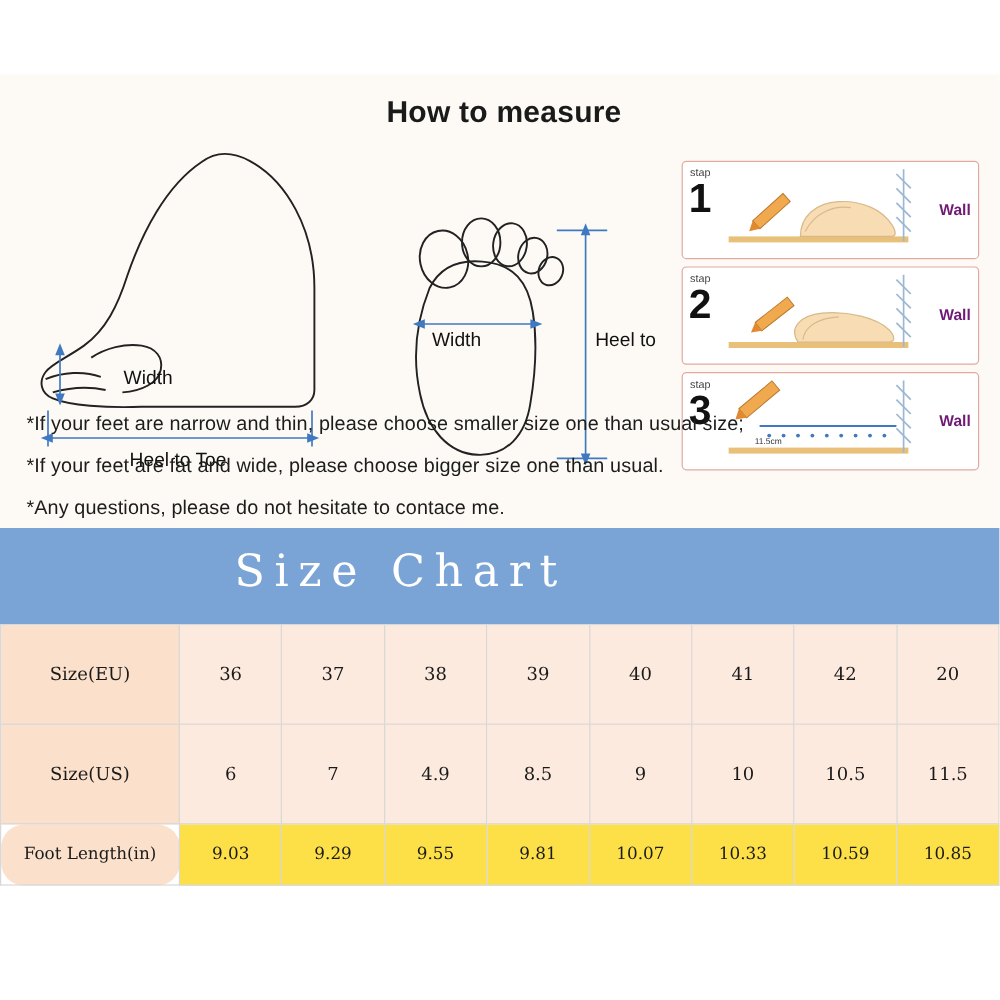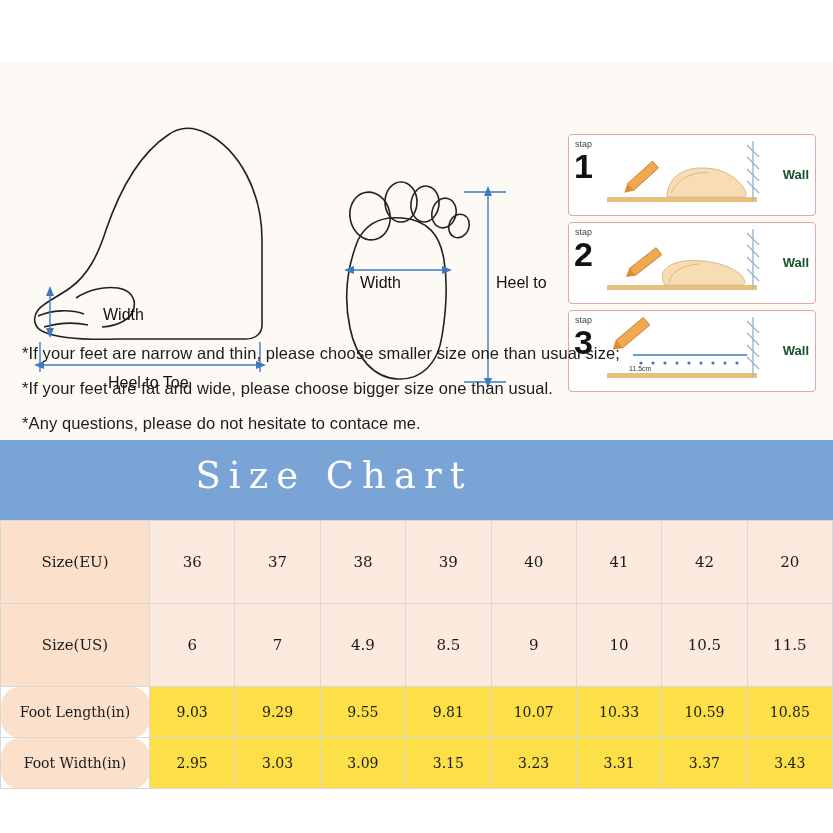--- a/index.html
+++ b/index.html
@@ -90,21 +90,21 @@
     font-weight: bold;
     color: #111;
     line-height: 1;
   }
   .step-wall-text {
     position: absolute;
     right: 6px;
     top: 32px;
     font-size: 13px;
     font-weight: bold;
-    color: #14532d;
+    color: #701a75;
   }
   .step-svg {
     position: absolute;
     left: 38px;
     top: 0;
   }
   .step-meas {
     position: absolute;
     left: 60px;
     top: 54px;
@@ -173,20 +173,21 @@
   tr.big td.val { background: #fdeade; }
   tr.small td.val { background: #fde047; }
 </style>
 </head>
 <body>
 
 <div class="page">
 
   <div class="measure-panel">
 
+    <div class="measure-title">How to measure</div>
 
     <div class="diagram diagram-side">
       <svg width="270" height="275" viewBox="0 0 270 275">
         <g fill="none" stroke="#222" stroke-width="1.6">
           <path d="M150 15 C120 35 100 75 88 110 C80 135 70 155 52 168 C38 178 25 183 20 190 C14 198 16 208 26 212 C40 218 70 220 100 219 L228 219 C238 219 244 213 244 205 L244 120 C244 70 220 30 190 14 C175 6 162 6 150 15 Z"></path>
           <path d="M20 196 C34 190 52 189 66 194"></path>
           <path d="M26 207 C40 203 56 202 70 205"></path>
           <path d="M58 178 C70 170 86 166 100 168 C112 170 118 178 116 188 C114 199 100 206 84 207"></path>
         </g>
 
@@ -357,27 +358,16 @@
         <td class="rowhead">Foot Length(in)</td>
         <td class="val">9.03</td>
         <td class="val">9.29</td>
         <td class="val">9.55</td>
         <td class="val">9.81</td>
         <td class="val">10.07</td>
         <td class="val">10.33</td>
         <td class="val">10.59</td>
         <td class="val">10.85</td>
       </tr>
-      <tr class="small">
-        <td class="rowhead">Foot Width(in)</td>
-        <td class="val">2.95</td>
-        <td class="val">3.03</td>
-        <td class="val">3.09</td>
-        <td class="val">3.15</td>
-        <td class="val">3.23</td>
-        <td class="val">3.31</td>
-        <td class="val">3.37</td>
-        <td class="val">3.43</td>
-      </tr>
     </tbody>
   </table>
 
 </div>
 
 </body></html>

